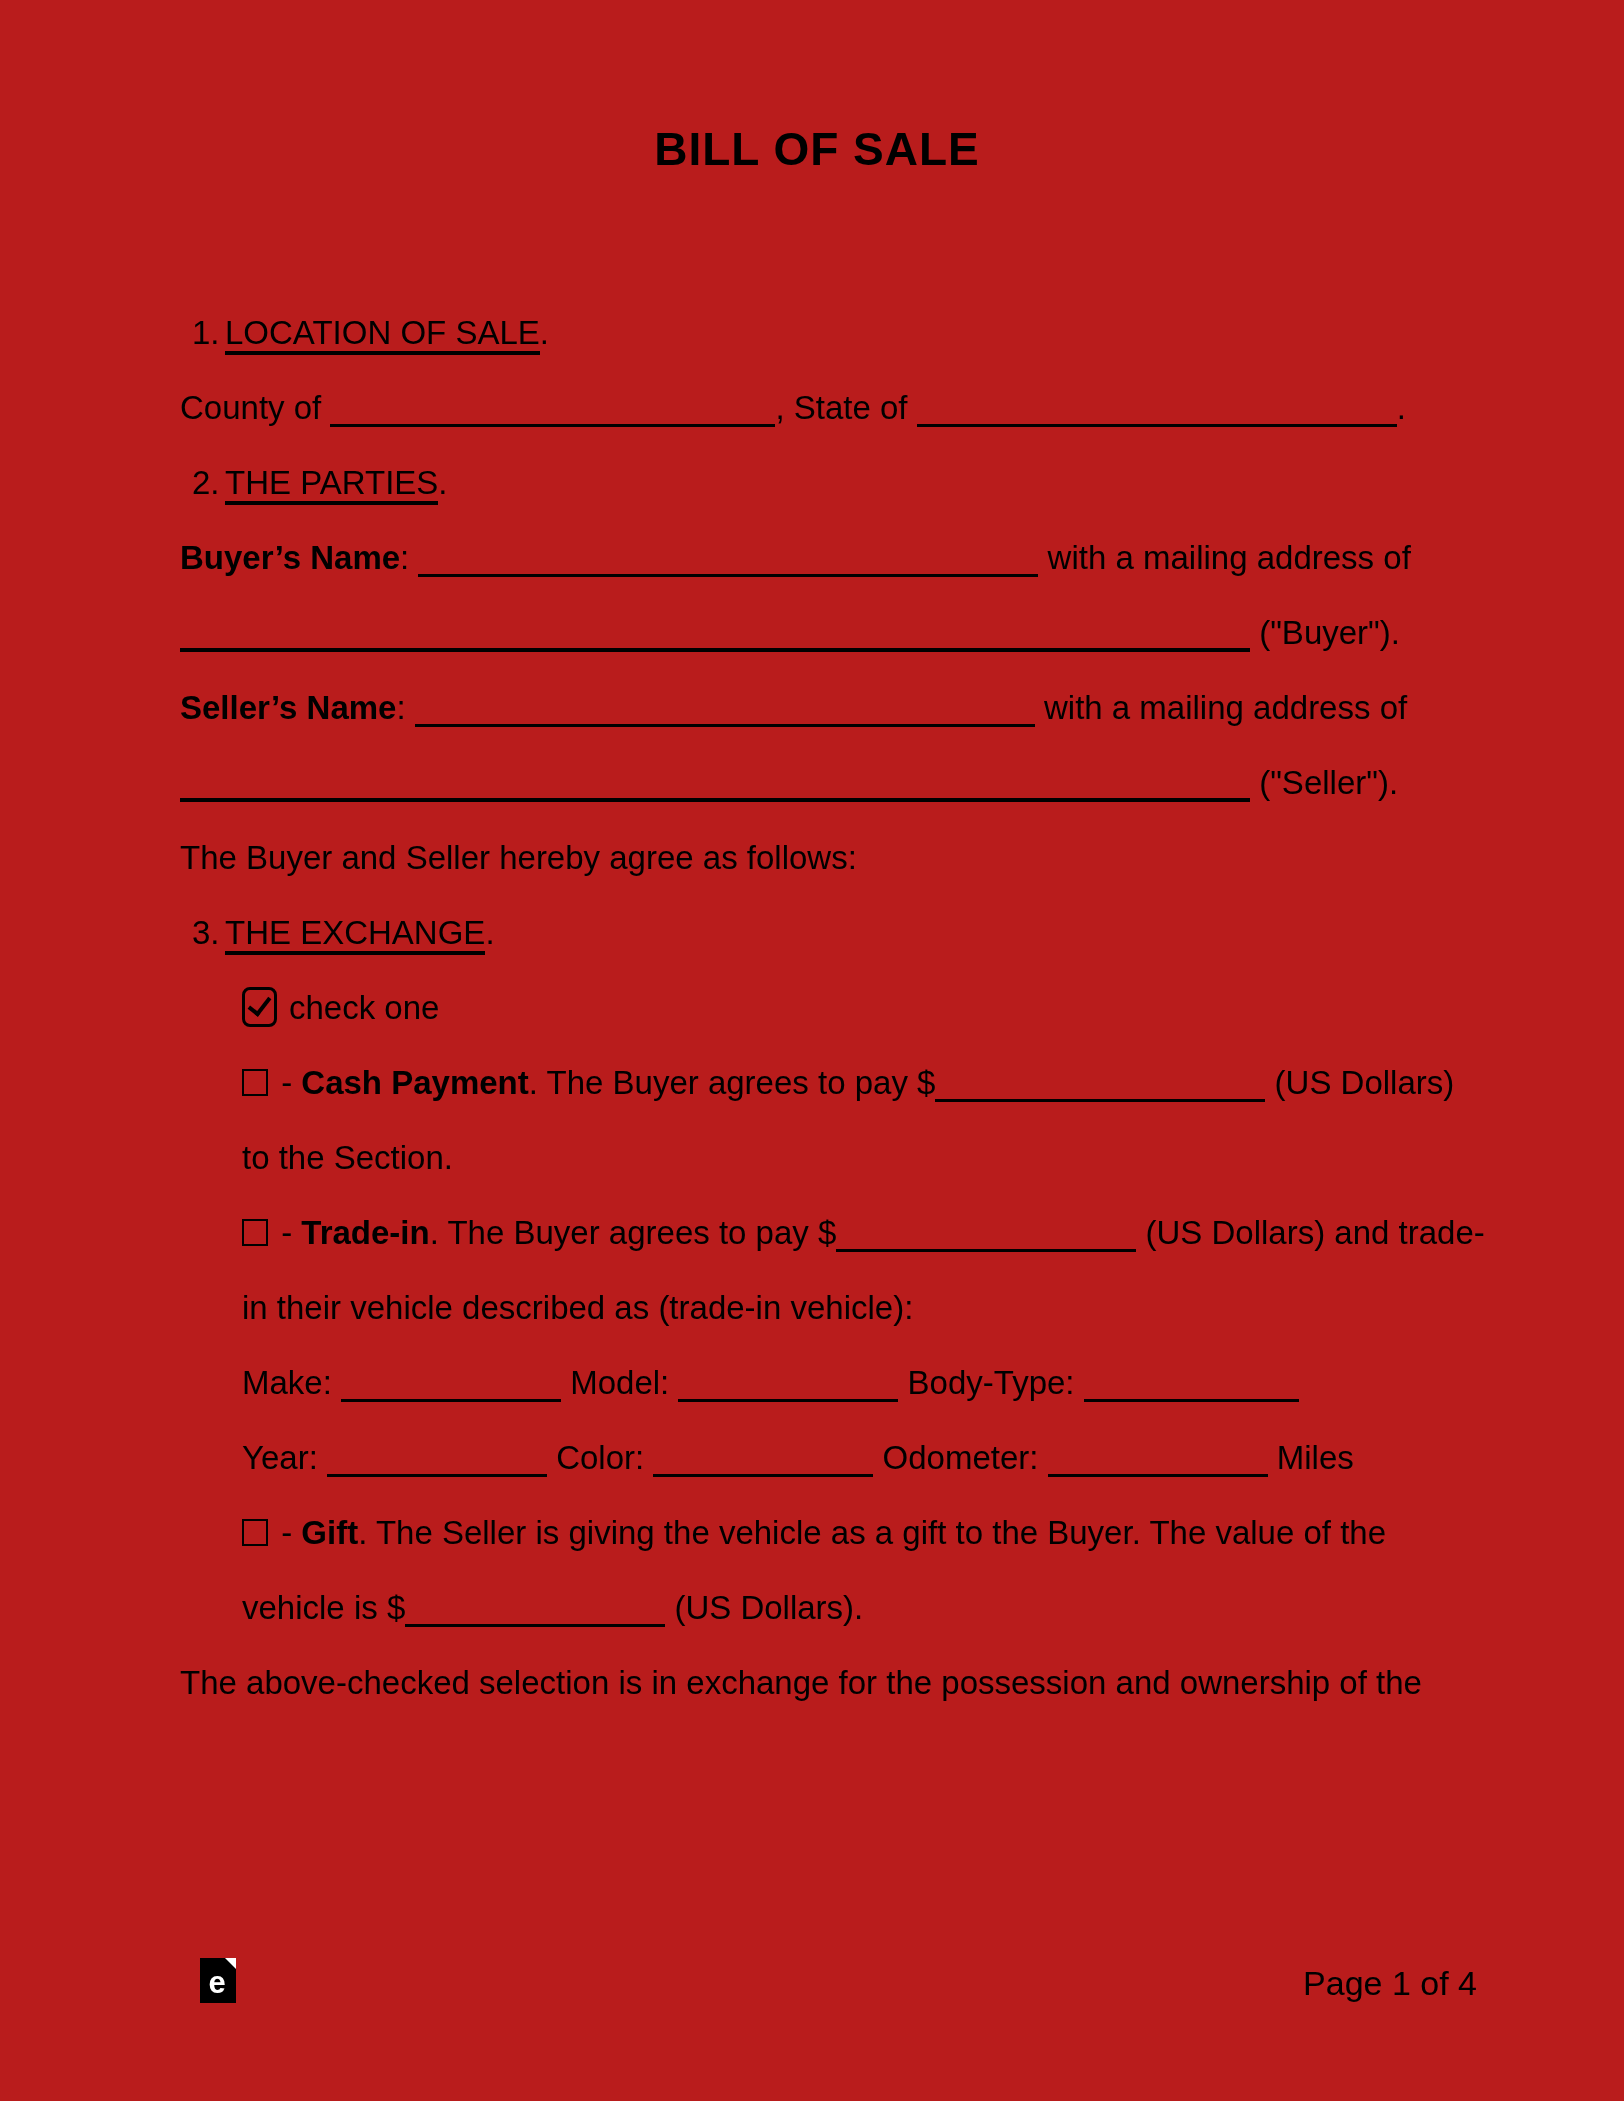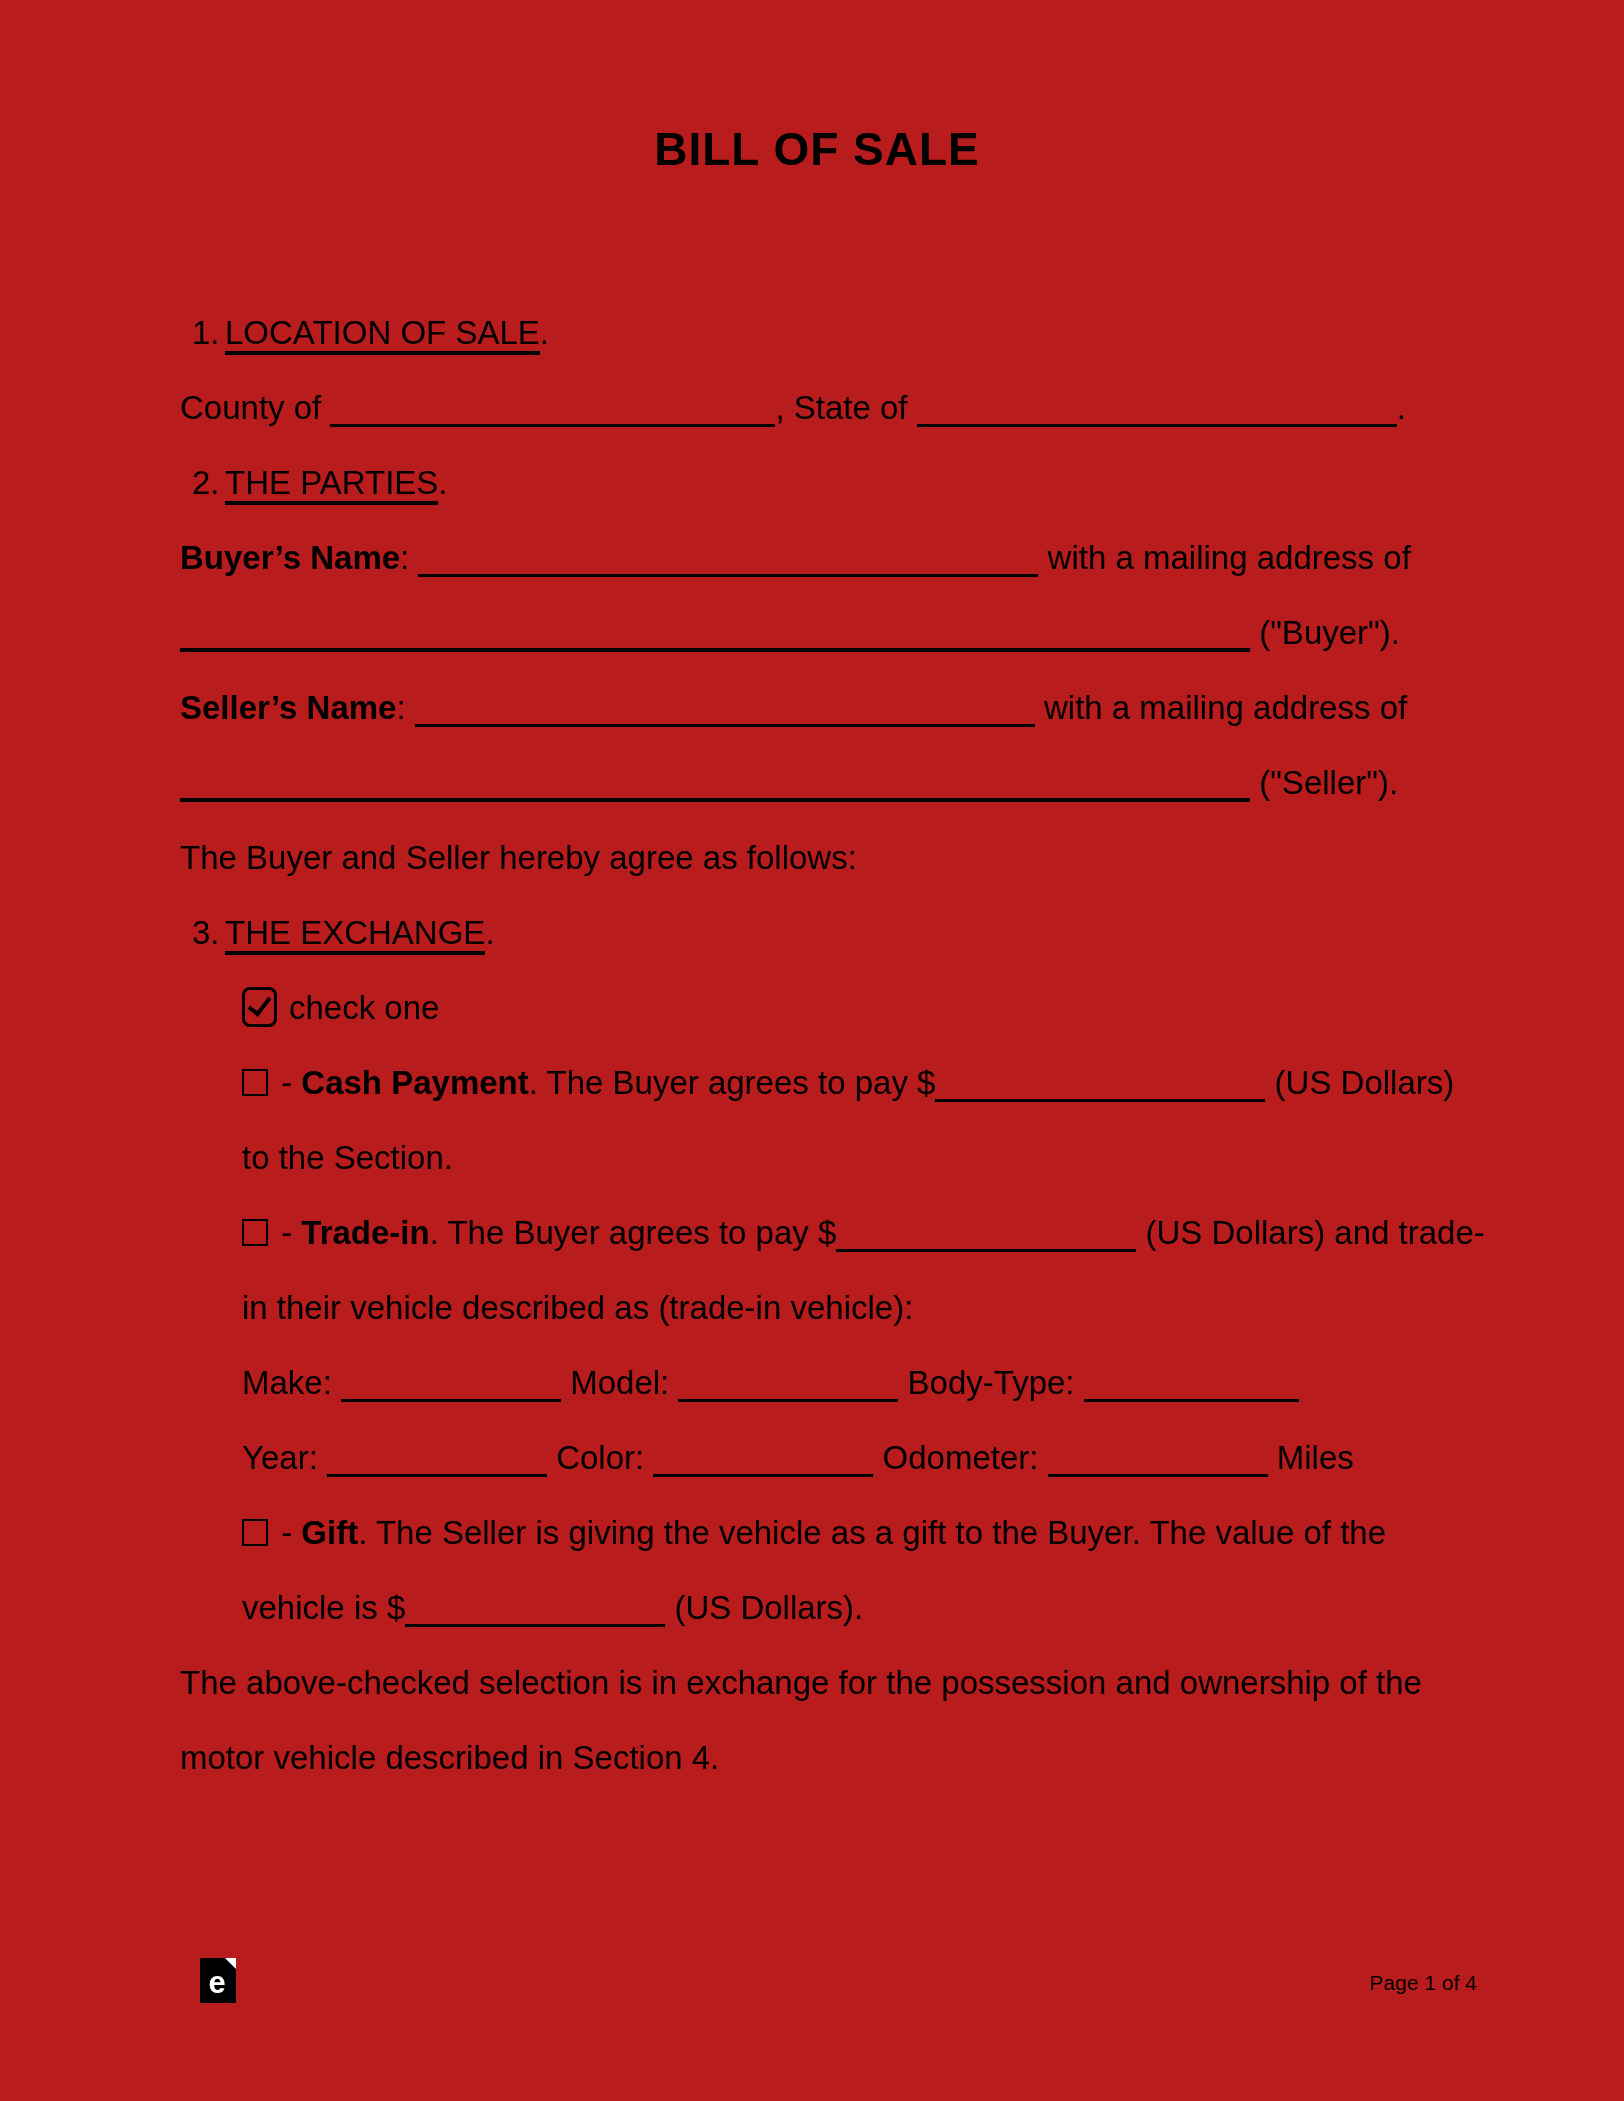--- a/index.html
+++ b/index.html
@@ -87,21 +87,21 @@
     left:0;top:6px;width:34px;
     text-align:center;
     color:#fff;
     font-size:31px;
     font-weight:bold;
     line-height:38px;
   }
   .page-num{
     position:absolute;
     right:147px;top:1968px;
-    font-size:21px;
+    font-size:34px;
     line-height:30px;
   }
 </style>
 </head>
 <body>
 
 <div class="page">
 
   <div class="doc-title">BILL OF SALE</div>
 
@@ -139,21 +139,20 @@
     <div class="line indent"><span>Make: </span><span class="blank w220"></span><span> Model: </span><span class="blank w220"></span><span> Body-Type: </span><span class="blank w215"></span></div>
 
     <div class="line indent"><span>Year: </span><span class="blank w220"></span><span> Color: </span><span class="blank w220"></span><span> Odometer: </span><span class="blank w220"></span><span> Miles</span></div>
 
     <div class="line indent"><span class="cb"></span><span> - </span><span class="b">Gift</span><span>. The Seller is giving the vehicle as a gift to the Buyer. The value of the</span></div>
 
     <div class="line indent"><span>vehicle is $</span><span class="blank w260"></span><span> (US Dollars).</span></div>
 
     <div class="line"><span>The above-checked selection is in exchange for the possession and ownership of the</span></div>
 
-    <div class="line"><span>motor vehicle described in Section 4.</span></div>
 
   </div>
 
   <div class="footer-logo">
       <span class="e">e</span>
     </div>
 
   <div class="page-num">Page 1 of 4</div>
 
 </div>

